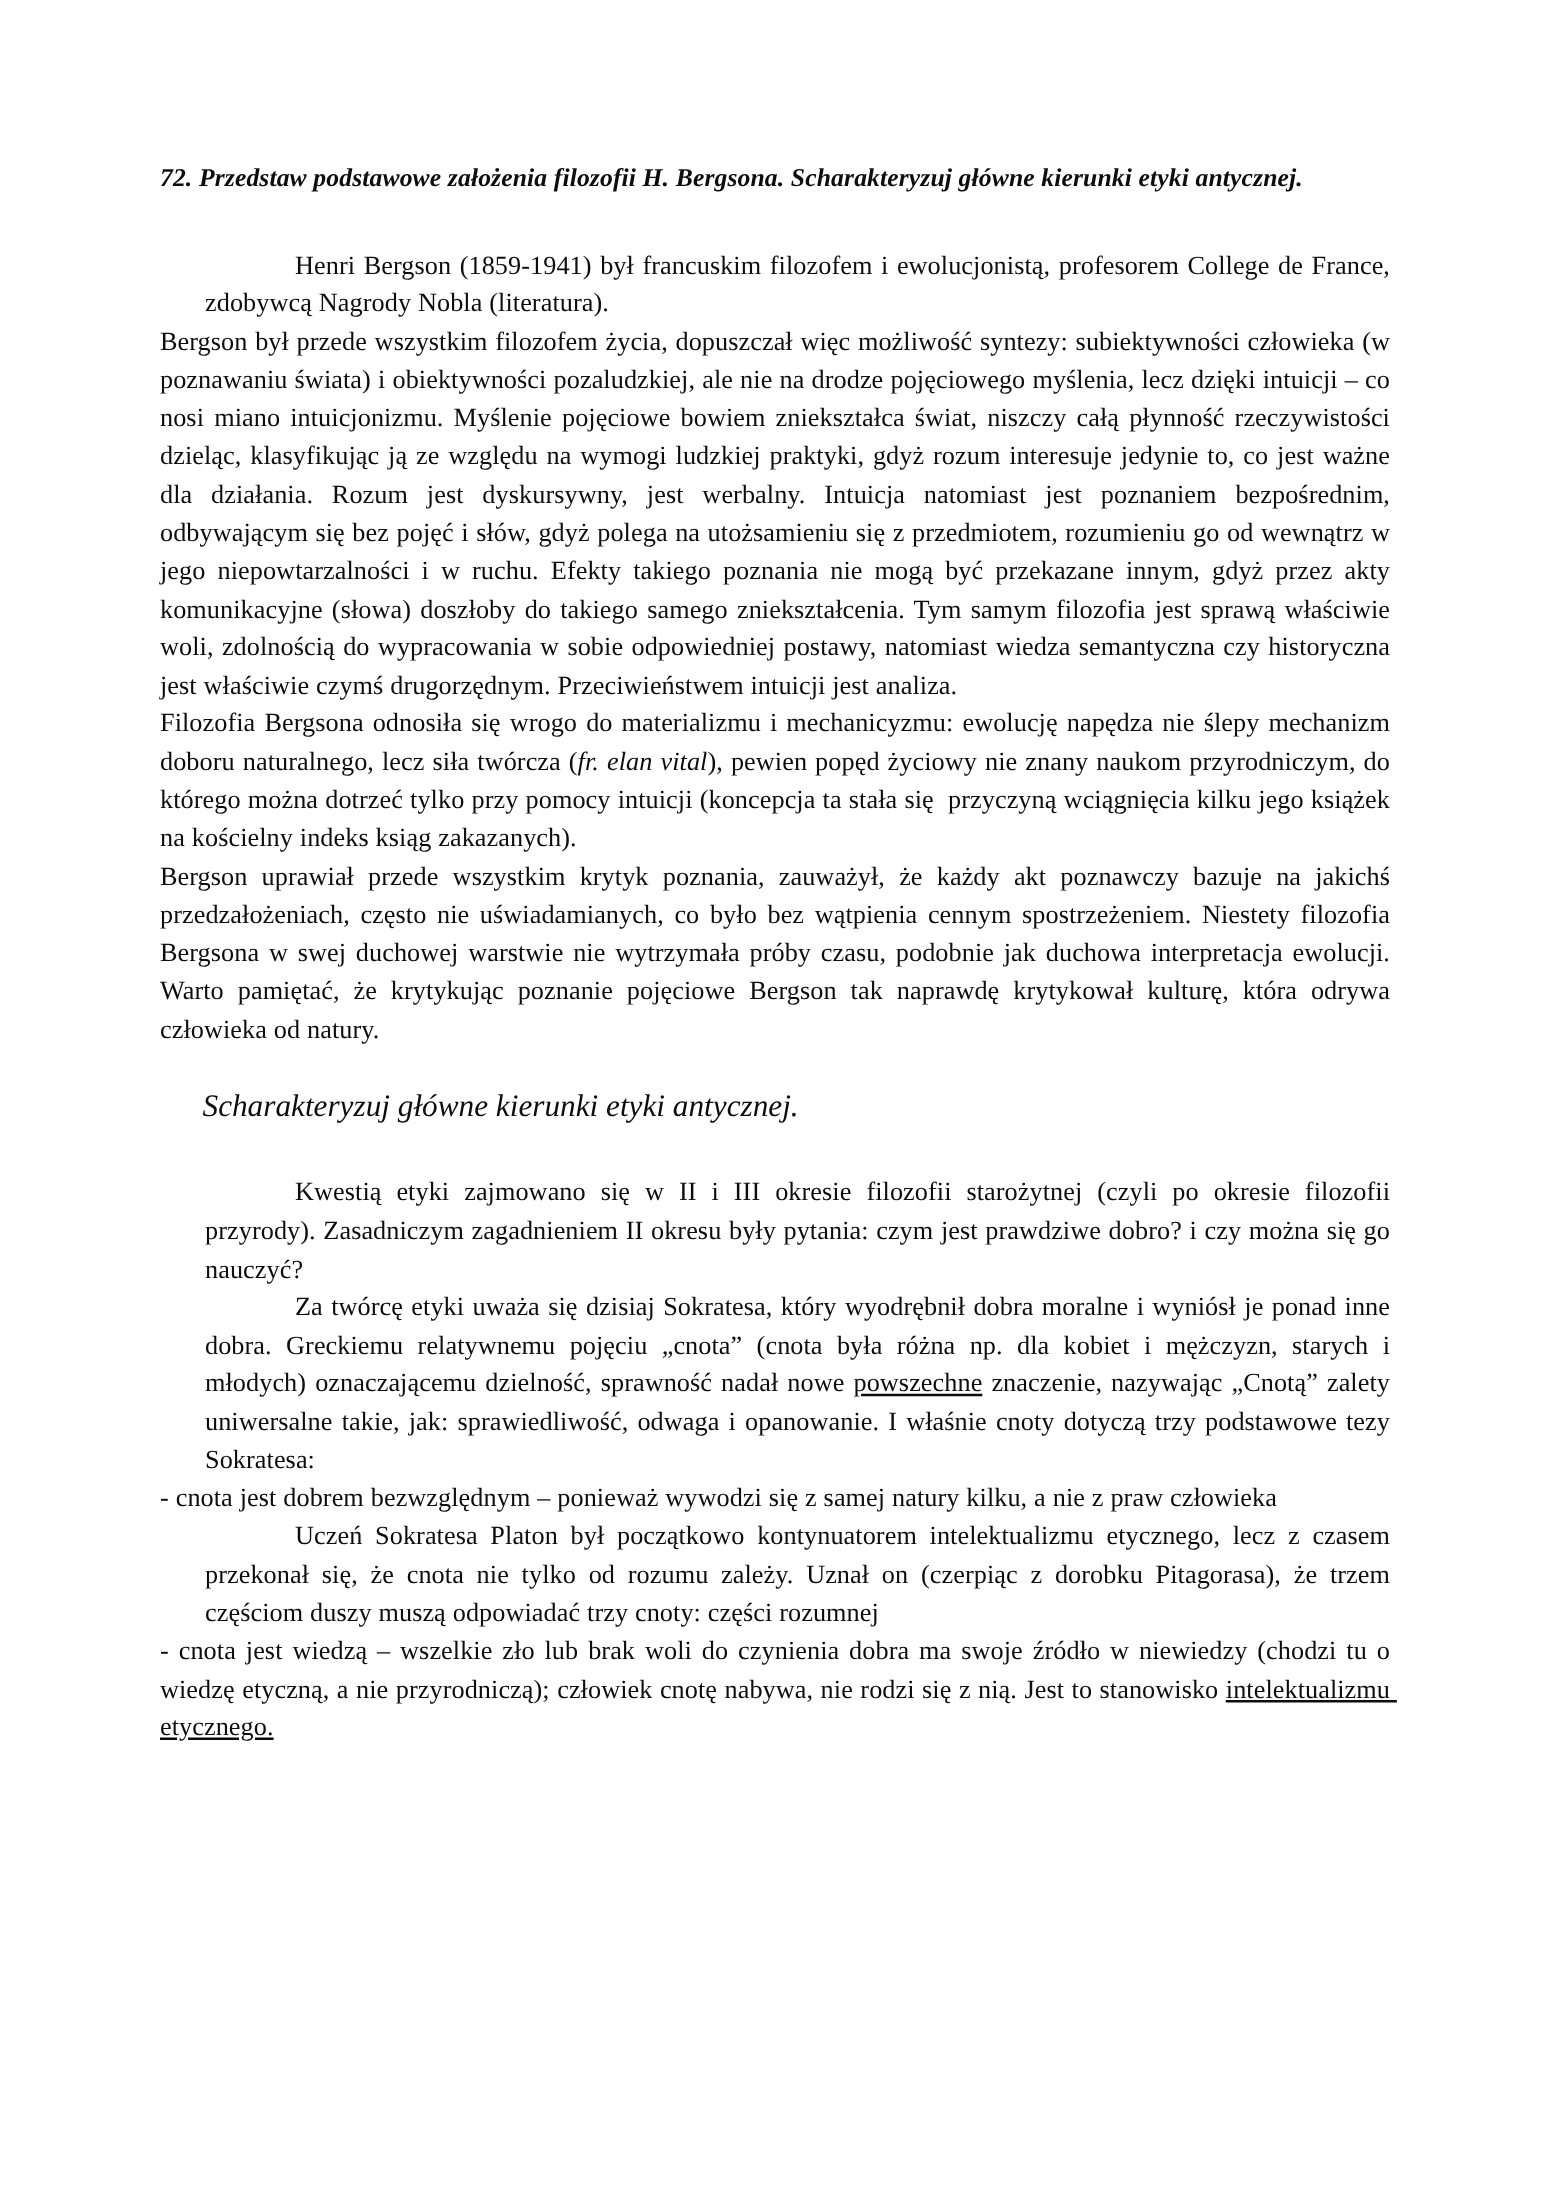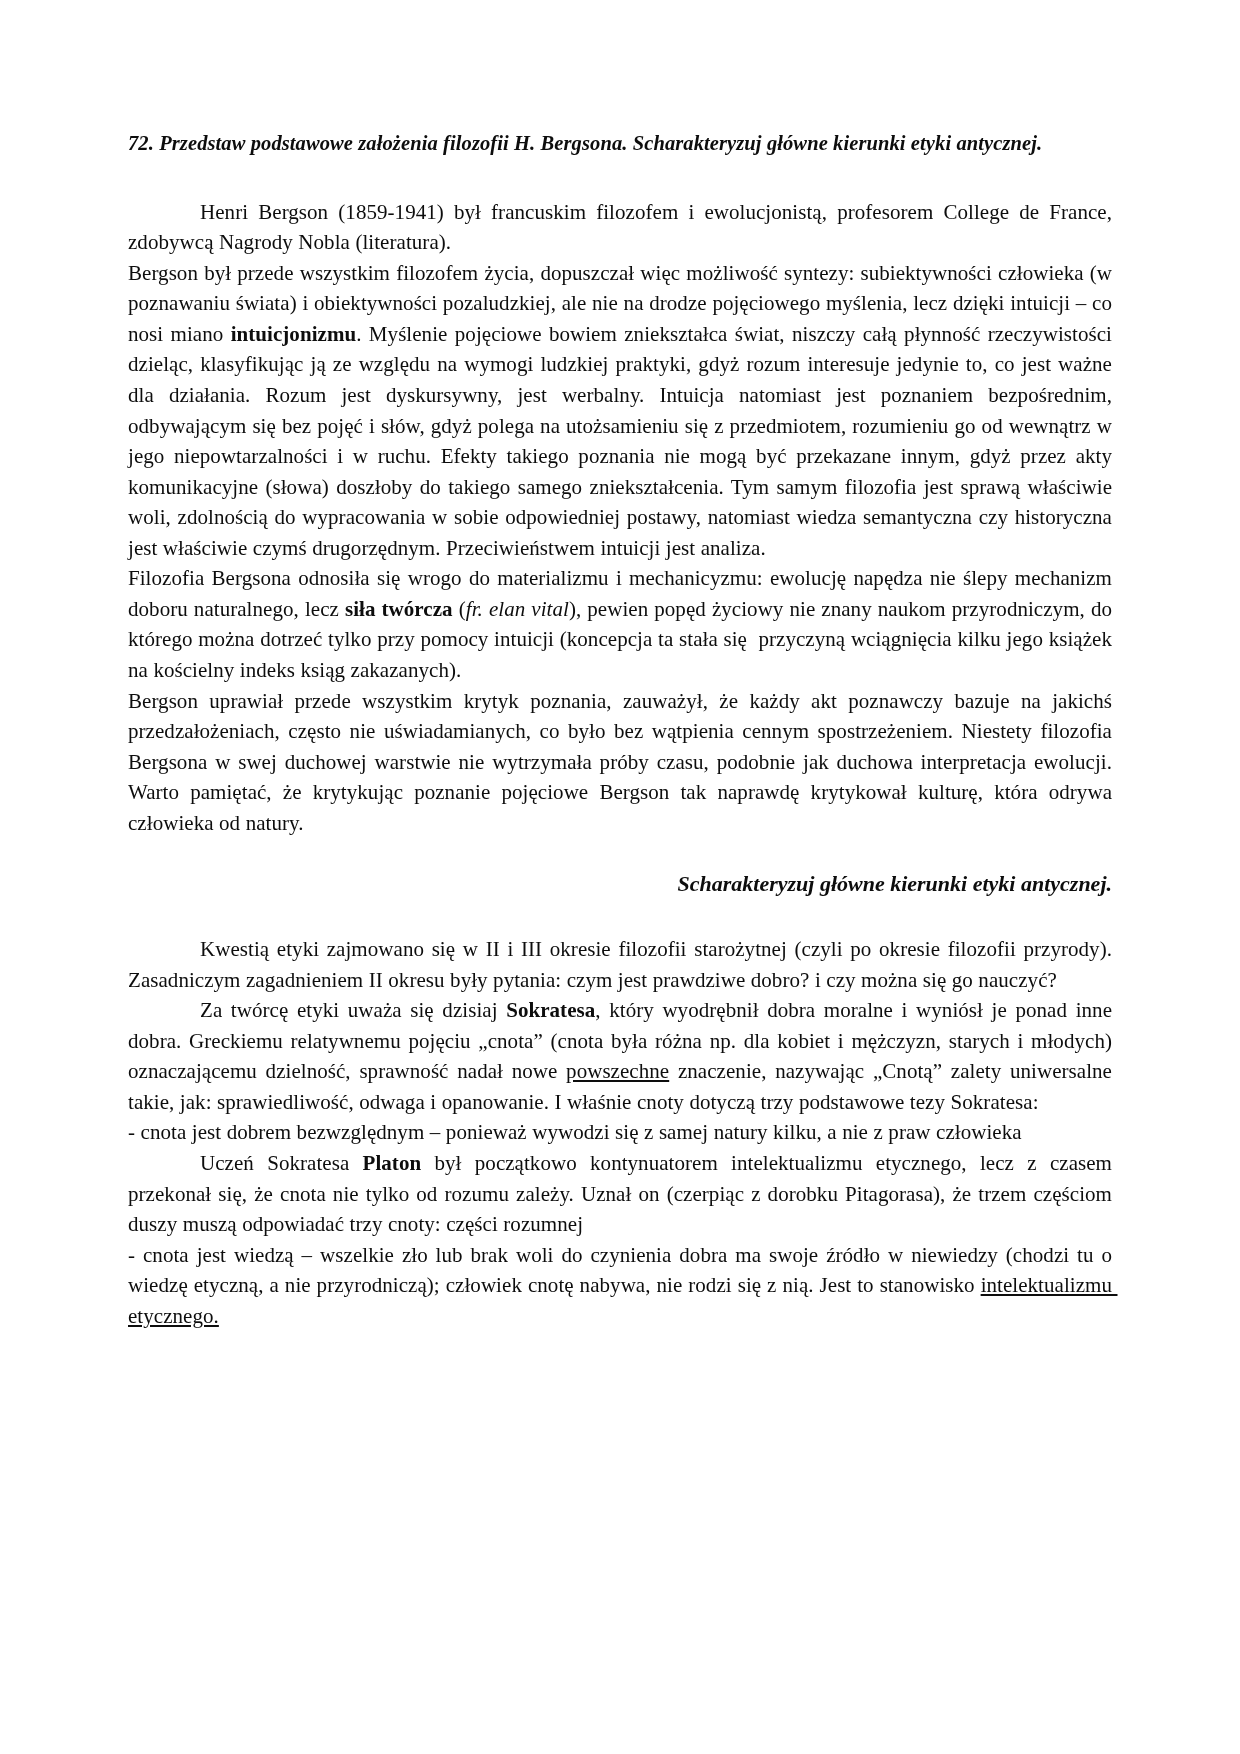--- a/index.html
+++ b/index.html
@@ -39,31 +39,32 @@
     font-size: 21px;
     line-height: 1.455;
     margin: 0;
     text-align: justify;
     text-justify: inter-word;
     letter-spacing: 0.05px;
     word-spacing: 0.2px;
   }
   p.indent {
     text-indent: 72px;
+    margin-left: 36px;
   }
   .subheading {
-    font-size: 22px;
-    font-weight: bold;
+    font-size: 25px;
+    font-weight: normal;
     font-style: italic;
     line-height: 1.45;
     margin: 30px 0 34px 0;
     padding-left: 34px;
-    text-align: right;
+    text-align: left;
   }
-  b, .b { font-weight: bold; }
+  b, .b { font-weight: normal; }
   i, .i { font-style: italic; }
   u, .u { text-underline-offset: 2px; }
   .run { white-space: pre-wrap; }
 </style>
 </head>
 <body>
 
 <div class="page">
   <div class="doc-body">
 

